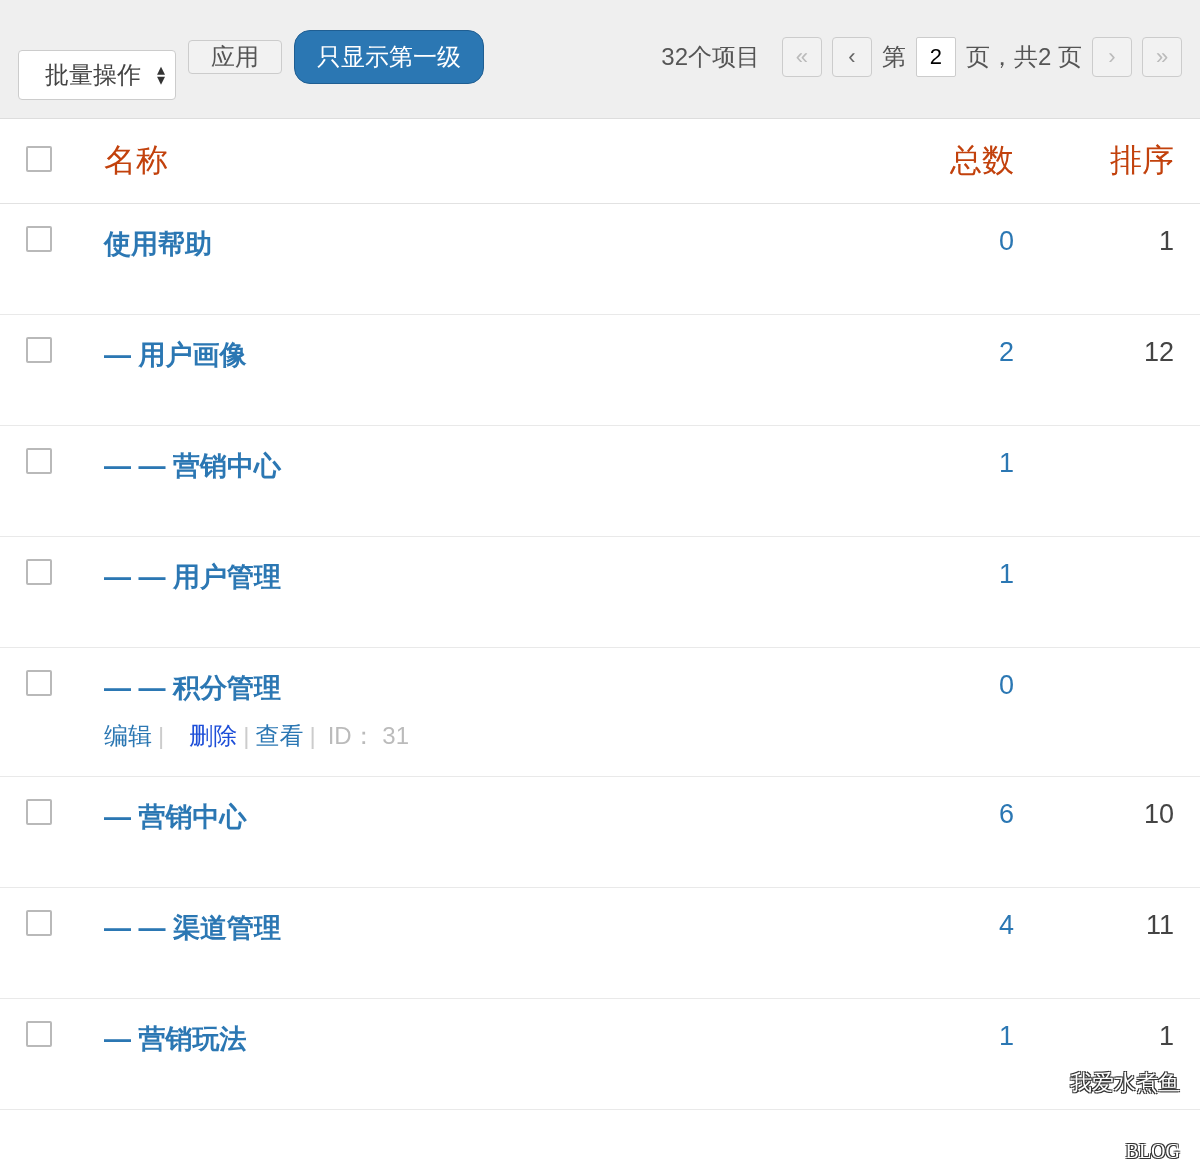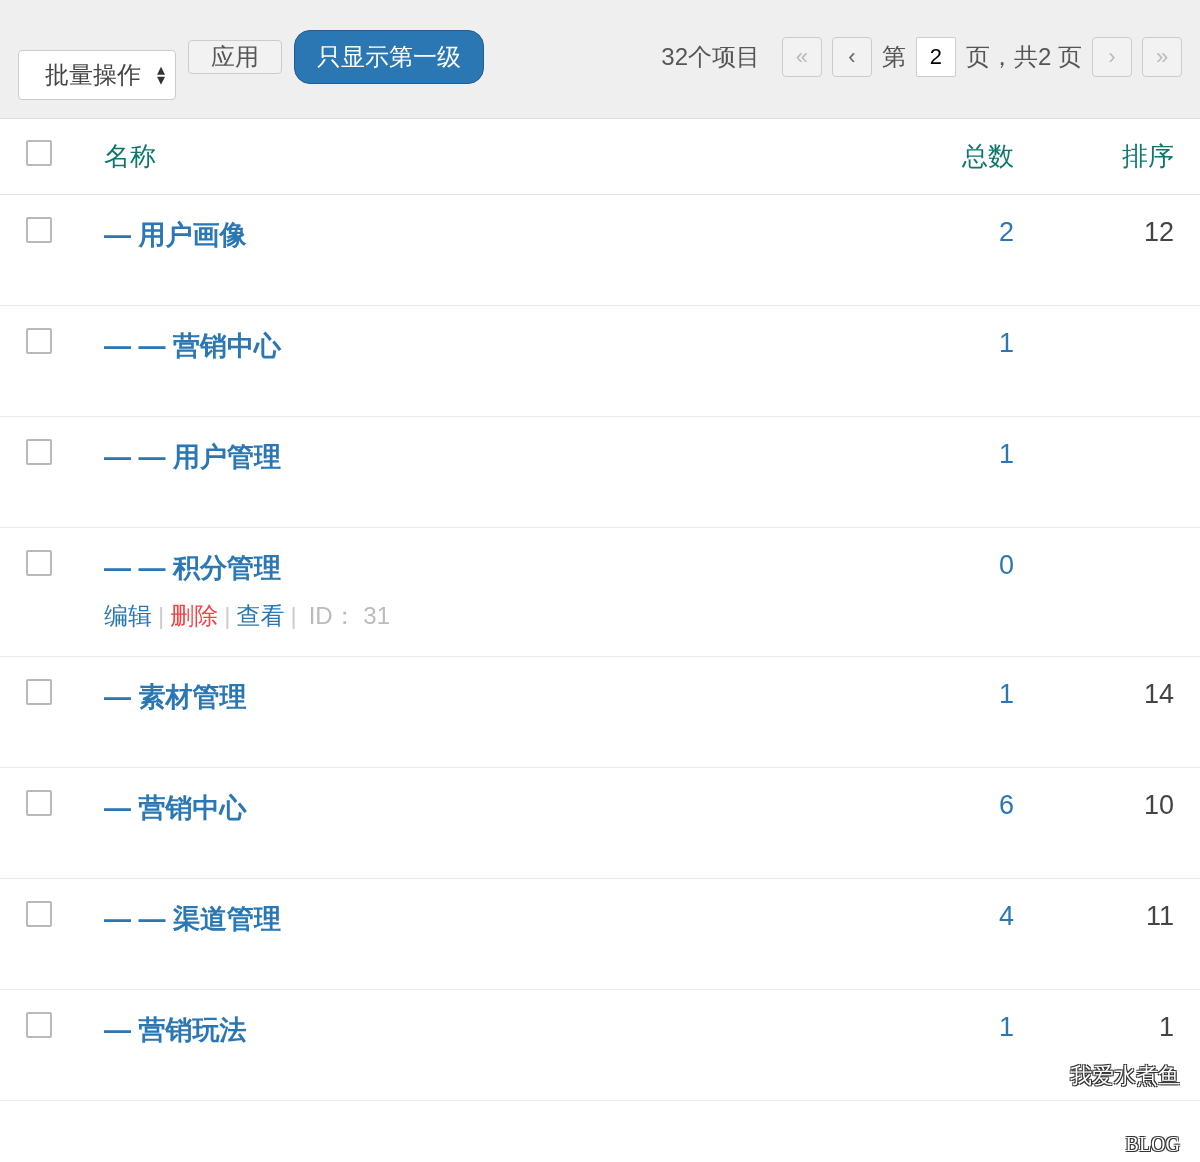--- a/index.html
+++ b/index.html
@@ -64,23 +64,23 @@
 .page-input {
   width: 40px; height: 40px;
   border: 1px solid #ccc; border-radius: 2px;
   text-align: center; font-size: 22px; background: #fff;
 }
 
 table { width: 100%; border-collapse: collapse; }
 thead th {
   text-align: left;
   padding: 20px 26px 20px 26px;
-  font-size: 26px;
+  font-size: 32px;
   font-weight: 400;
-  color: #0f766e;
+  color: #c2410c;
   border-bottom: 1px solid #e2e2e2;
 }
 thead th.th-count, thead th.th-sort { text-align: right; }
 thead th.th-cb { width: 70px; }
 thead th.th-count { width: 160px; }
 thead th.th-sort { width: 160px; }
 
 tbody td {
   padding: 22px 26px 52px 26px;
   font-size: 27px;
@@ -103,29 +103,29 @@
 }
 
 .row-actions {
   margin-top: 14px;
   font-size: 24px;
   color: #bbb;
   font-weight: 400;
 }
 .row-actions a { text-decoration: none; }
 .row-actions .edit { color: #2b77b3; }
-.row-actions .delete { color: #ef4444; }
+.row-actions .delete { color: #1d4ed8; margin-left: 19px; }
 .row-actions .view { color: #2b77b3; }
 .row-actions .sep { color: #ccc; margin: 0 6px; }
 .row-actions .idlabel { color: #bbb; margin-left: 6px; }
 
 .watermark {
   position: fixed;
   right: 20px;
-  bottom: 8px;
+  bottom: 1px;
   font-family: "Comic Sans MS", cursive;
   font-size: 22px;
   color: #fff;
   text-shadow: 1px 1px 0 #333, -1px -1px 0 #333, 1px -1px 0 #333, -1px 1px 0 #333;
   line-height: 1;
   text-align: right;
   pointer-events: none;
 }
 .watermark .blog { font-family: Georgia, serif; font-size: 20px; display: block; margin-top: 47px; }
 </style>
@@ -162,20 +162,26 @@
         <span class="cb"></span>
       </th>
       <th class="th-name"><span>名称</span></th>
       <th class="th-count"><span>总数</span></th>
       <th class="th-sort"><span>排序</span></th>
     </tr>
   </thead>
   <tbody id="tbody">
       <tr>
         <td class="td-cb"><span class="cb"></span></td>
+        <td class="td-name"><a href="#" class="row-link">使用帮助</a></td>
+        <td class="td-count"><a href="#">0</a></td>
+        <td class="td-sort">1</td>
+      </tr>
+      <tr>
+        <td class="td-cb"><span class="cb"></span></td>
         <td class="td-name"><a href="#" class="row-link">— 用户画像</a></td>
         <td class="td-count"><a href="#">2</a></td>
         <td class="td-sort">12</td>
       </tr>
       <tr>
         <td class="td-cb"><span class="cb"></span></td>
         <td class="td-name"><a href="#" class="row-link">— — 营销中心</a></td>
         <td class="td-count"><a href="#">1</a></td>
         <td class="td-sort"></td>
       </tr>
@@ -183,26 +189,20 @@
         <td class="td-cb"><span class="cb"></span></td>
         <td class="td-name"><a href="#" class="row-link">— — 用户管理</a></td>
         <td class="td-count"><a href="#">1</a></td>
         <td class="td-sort"></td>
       </tr>
       <tr>
         <td class="td-cb"><span class="cb"></span></td>
         <td class="td-name" style="padding-bottom: 24px;"><a href="#" class="row-link">— — 积分管理</a><div class="row-actions"><a href="#" class="edit">编辑</a><span class="sep">|</span><a href="#" class="delete">删除</a><span class="sep">|</span><a href="#" class="view">查看</a><span class="sep">|</span><span class="idlabel">ID： 31</span></div></td>
         <td class="td-count"><a href="#">0</a></td>
         <td class="td-sort"></td>
-      </tr>
-      <tr>
-        <td class="td-cb"><span class="cb"></span></td>
-        <td class="td-name"><a href="#" class="row-link">— 素材管理</a></td>
-        <td class="td-count"><a href="#">1</a></td>
-        <td class="td-sort">14</td>
       </tr>
       <tr>
         <td class="td-cb"><span class="cb"></span></td>
         <td class="td-name"><a href="#" class="row-link">— 营销中心</a></td>
         <td class="td-count"><a href="#">6</a></td>
         <td class="td-sort">10</td>
       </tr>
       <tr>
         <td class="td-cb"><span class="cb"></span></td>
         <td class="td-name"><a href="#" class="row-link">— — 渠道管理</a></td>

